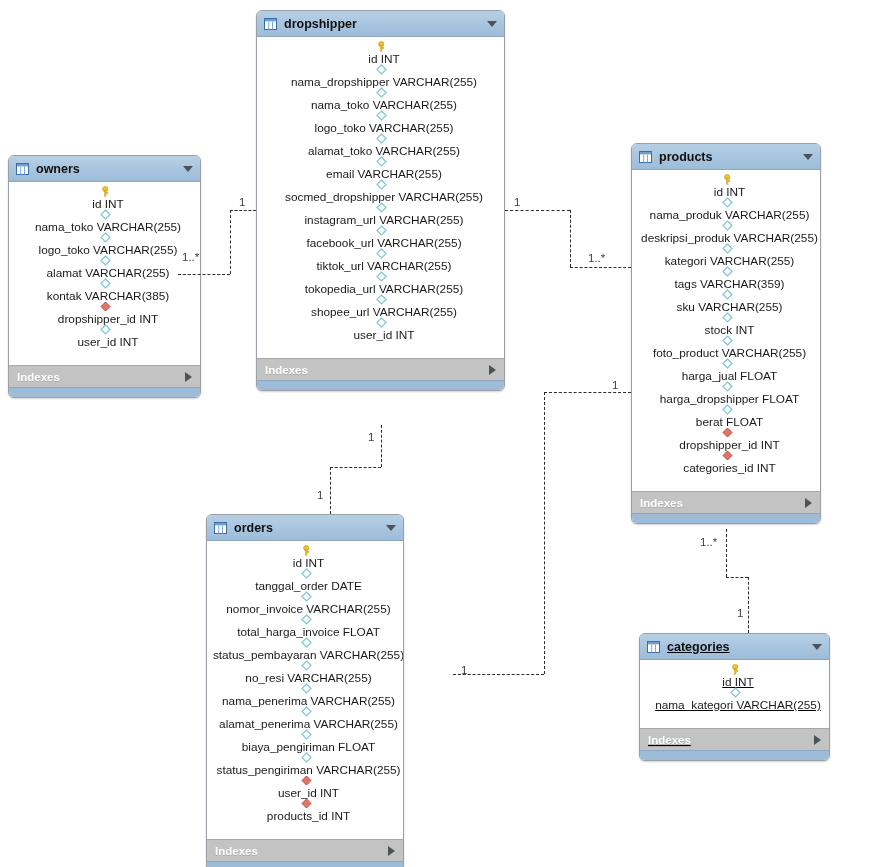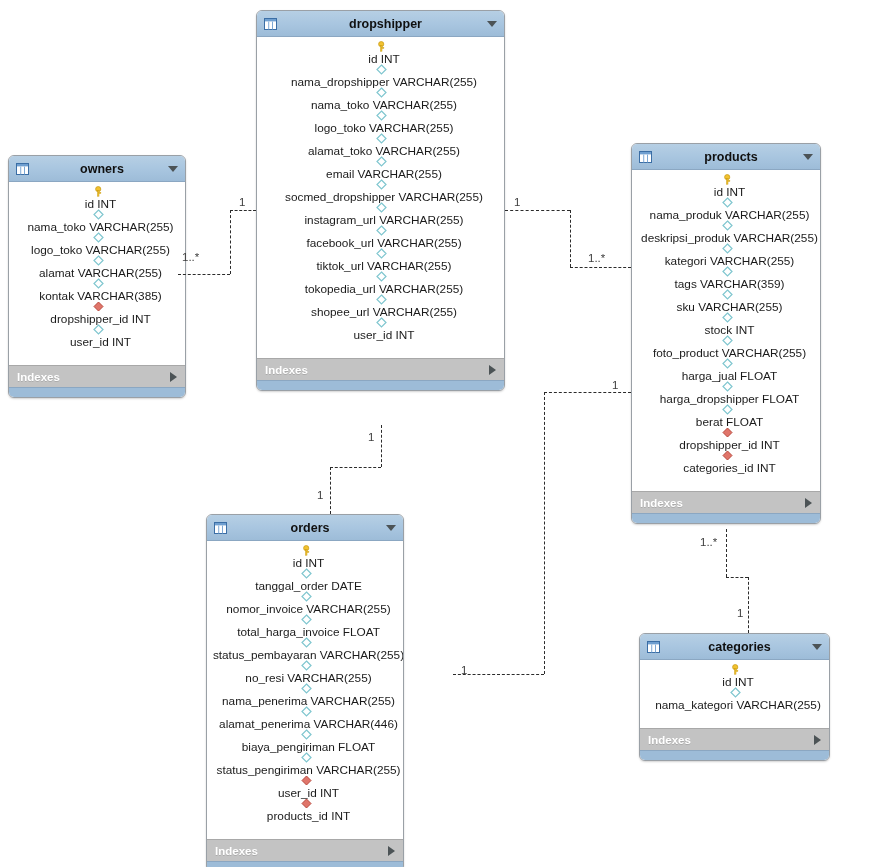--- a/index.html
+++ b/index.html
@@ -44,21 +44,20 @@
     width: 13px;
     height: 12px;
     margin-right: 7px;
     flex: 0 0 auto;
     display: block;
   }
   .tbl-title {
     flex: 1 1 auto;
     white-space: nowrap;
     overflow: hidden;
-    text-align: center;
   }
   .tbl-caret {
     flex: 0 0 auto;
     width: 0;
     height: 0;
     border-left: 5px solid transparent;
     border-right: 5px solid transparent;
     border-top: 6px solid #4c5356;
   }
 
@@ -131,21 +130,21 @@
     color: #3f3f3f;
     white-space: nowrap;
     pointer-events: none;
   }
 </style>
 </head>
 <body>
 
 <div id="canvas">
   <div id="tables-layer">
-      <div class="table-box" style="left: 8px; top: 155px; width: 178px;">
+      <div class="table-box" style="left: 8px; top: 155px; width: 193px;">
         <div class="tbl-header">
           <span>
             <svg class="tbl-icon" viewBox="0 0 13 12" xmlns="http://www.w3.org/2000/svg">
               <rect x="0.5" y="0.5" width="12" height="11" fill="#ffffff" stroke="#3b6ea5"></rect>
               <rect x="1" y="1" width="11" height="2.4" fill="#6f9fd0"></rect>
               <rect x="4.3" y="3.6" width="0.9" height="8" fill="#6f9fd0"></rect>
               <rect x="8.0" y="3.6" width="0.9" height="8" fill="#6f9fd0"></rect>
             </svg>
           </span>
           <span class="tbl-title">owners</span>
@@ -542,21 +541,21 @@
               </svg>
             </span>
             <span>nama_penerima VARCHAR(255)</span>
           </div>
           <div class="col-row">
             <span>
               <svg class="col-ico" viewBox="0 0 11 11" xmlns="http://www.w3.org/2000/svg">
                 <polygon points="5.5,1 10,5.5 5.5,10 1,5.5" fill="#ffffff" stroke="#7fc6cf" stroke-width="1.2"></polygon>
               </svg>
             </span>
-            <span>alamat_penerima VARCHAR(446)</span>
+            <span>alamat_penerima VARCHAR(255)</span>
           </div>
           <div class="col-row">
             <span>
               <svg class="col-ico" viewBox="0 0 11 11" xmlns="http://www.w3.org/2000/svg">
                 <polygon points="5.5,1 10,5.5 5.5,10 1,5.5" fill="#ffffff" stroke="#7fc6cf" stroke-width="1.2"></polygon>
               </svg>
             </span>
             <span>biaya_pengiriman FLOAT</span>
           </div>
           <div class="col-row">
@@ -583,21 +582,21 @@
             </span>
             <span>products_id INT</span>
           </div>
         </div>
         <div class="tbl-footer">
           <span class="idx-label">Indexes</span>
           <span class="idx-arrow"></span>
         </div>
         <div class="tbl-bottombar"></div>
       </div>
-      <div class="table-box" style="left: 639px; top: 633px; width: 191px;">
+      <div class="table-box" style="left: 639px; top: 633px; width: 191px; text-decoration: underline;">
         <div class="tbl-header">
           <span>
             <svg class="tbl-icon" viewBox="0 0 13 12" xmlns="http://www.w3.org/2000/svg">
               <rect x="0.5" y="0.5" width="12" height="11" fill="#ffffff" stroke="#3b6ea5"></rect>
               <rect x="1" y="1" width="11" height="2.4" fill="#6f9fd0"></rect>
               <rect x="4.3" y="3.6" width="0.9" height="8" fill="#6f9fd0"></rect>
               <rect x="8.0" y="3.6" width="0.9" height="8" fill="#6f9fd0"></rect>
             </svg>
           </span>
           <span class="tbl-title">categories</span>

